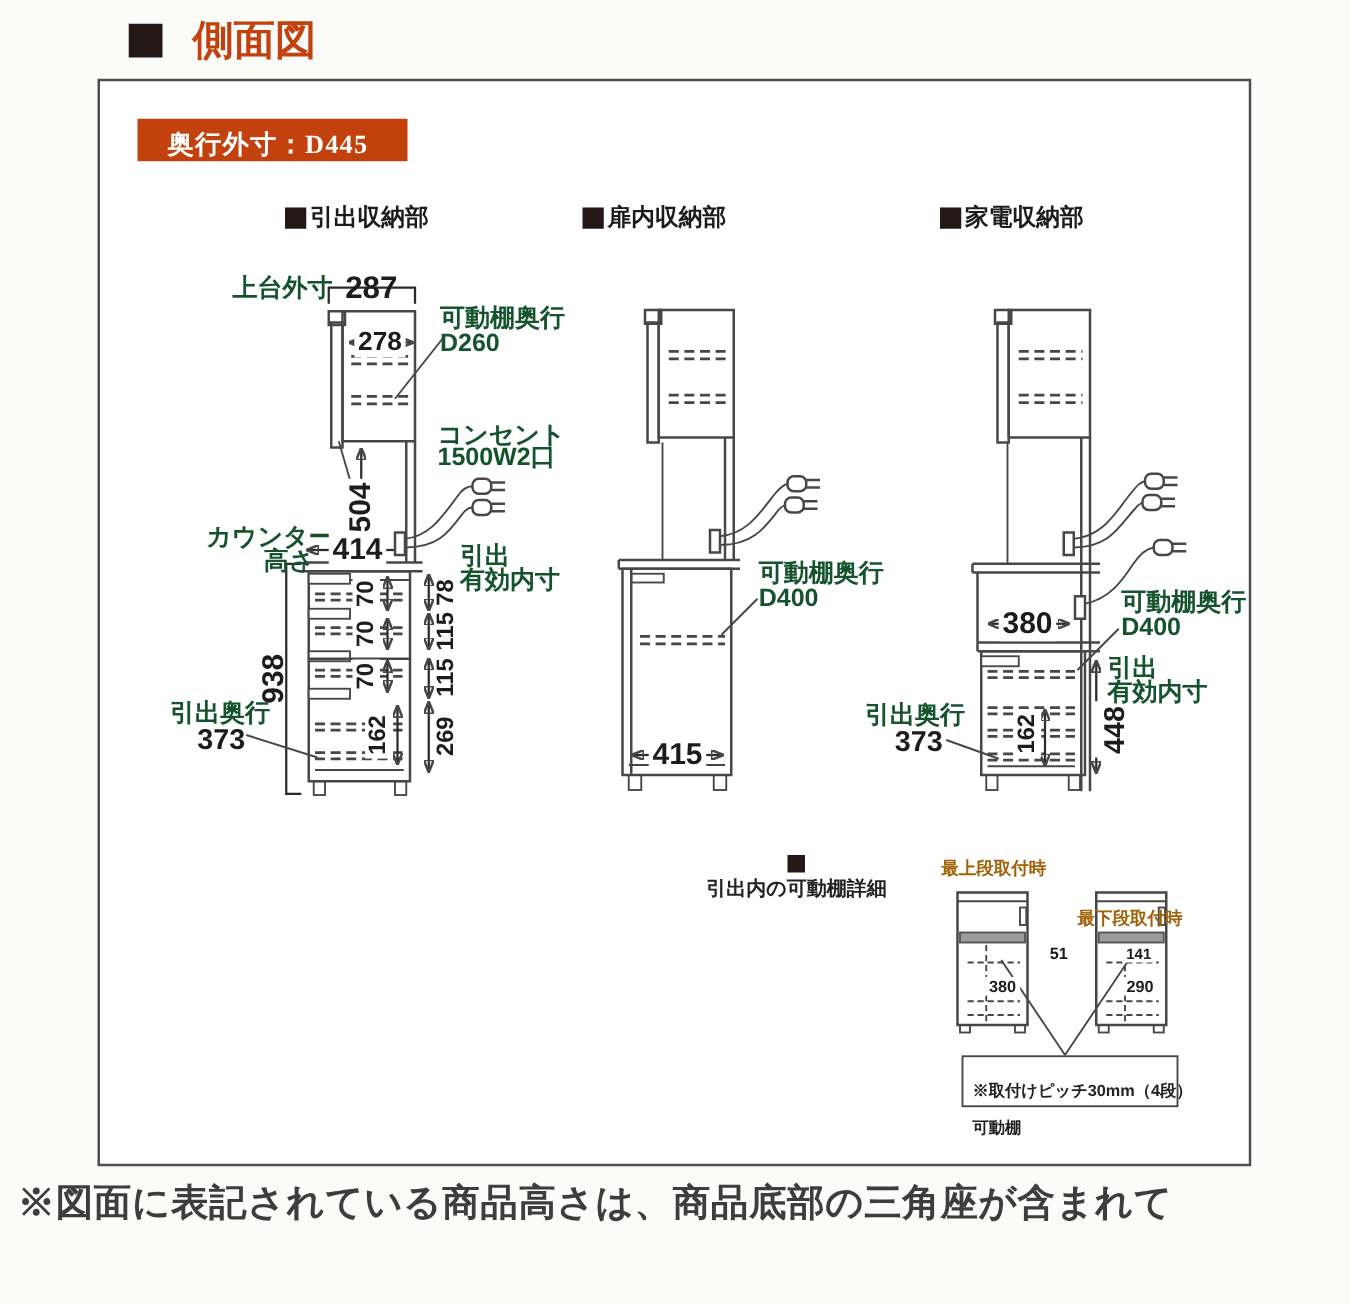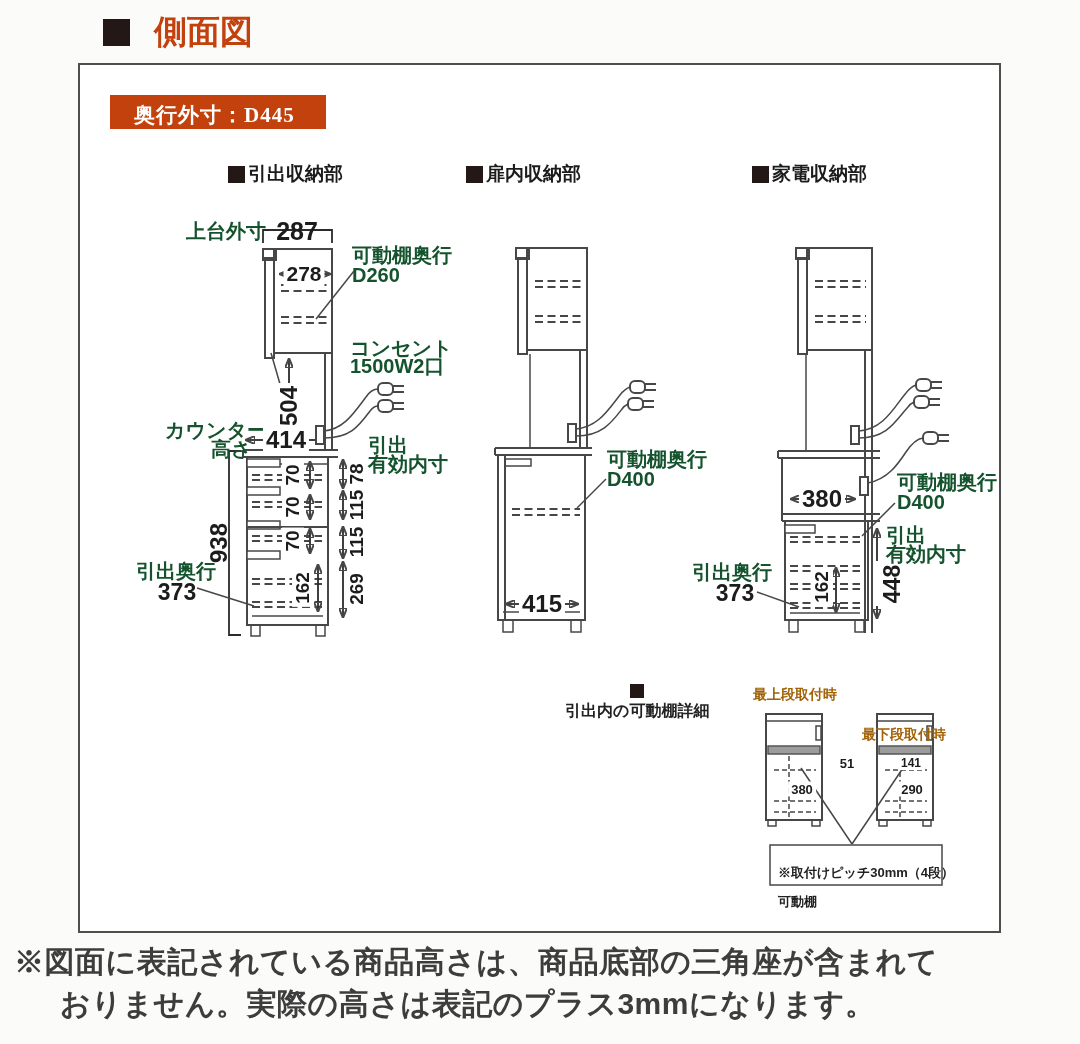--- a/index.html
+++ b/index.html
@@ -318,15 +318,14 @@
   <div class="mount-lbl" style="left:753px;top:686px;">最上段取付時</div>
   <div class="mount-lbl" style="left:862px;top:726px;">最下段取付時</div>
   <div class="num bg" style="left:847px;top:763px;font-size:13px;">51</div>
   <div class="num bg" style="left:802px;top:789px;font-size:13px;">380</div>
   <div class="num bg" style="left:911px;top:763px;font-size:12px;">141</div>
   <div class="num bg" style="left:912px;top:789px;font-size:13px;">290</div>
   <div class="note-box-text" style="left:778px;top:849px;margin-top:44px;">可動棚</div>
   <div class="note-box-text" style="left:778px;top:864px;">※取付けピッチ30mm（4段）</div>
 
   <div class="foot" style="left:14px;top:942px;">※図面に表記されている商品高さは、商品底部の三角座が含まれて</div>
-  <div class="foot" style="left:60px;top:984px;">おりません。実際の高さは表記のプラス3mmになります。</div>
 
 </div>
 
 </body></html>

